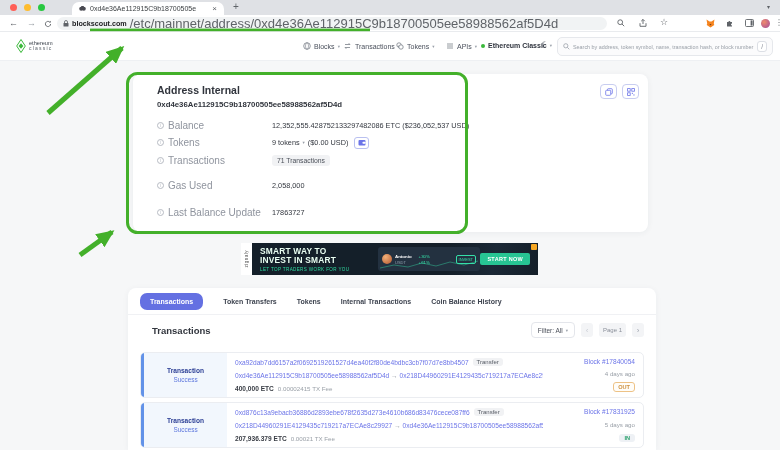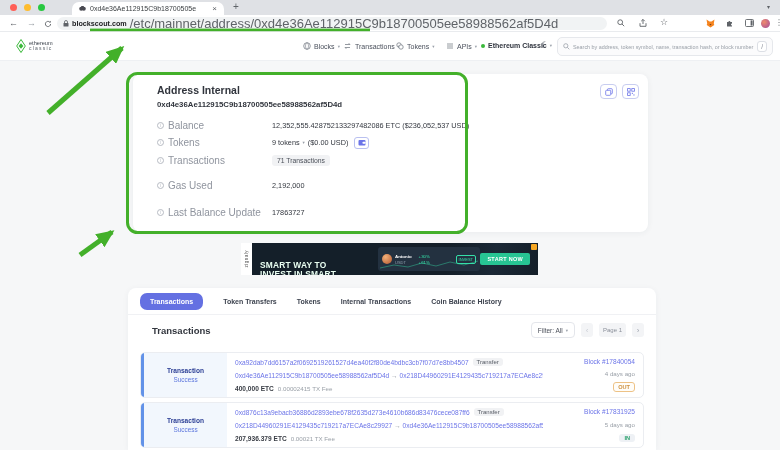--- a/index.html
+++ b/index.html
@@ -69,21 +69,21 @@
               align-items:center;justify-content:center;background:#fff;margin-left:3px}
   .card-btn{position:absolute;top:10px;width:17px;height:15px;border:1px solid #c8cdf0;border-radius:4px;
             display:flex;align-items:center;justify-content:center;background:#fff}
   .cb-copy{left:467px}.cb-qr{left:489px}
 
   
   .ad{position:absolute;left:241px;top:243px;width:297px;height:32px;background:#141f29;display:flex;overflow:hidden}
   .ad-mock{position:absolute;right:0;top:0;width:110px;height:32px;background:linear-gradient(100deg,#141f29 20%,#1b2836 60%,#141f29)}
   .ad-brand{position:relative;width:11px;background:#fff;display:flex;align-items:center;justify-content:center;flex:0 0 auto}
   .ad-brand span{writing-mode:vertical-rl;transform:rotate(180deg);font-size:4.5px;color:#5a5a5a;letter-spacing:.5px}
-  .ad-text{position:relative;margin:18px 0 0 8px}
+  .ad-text{position:relative;margin:4px 0 0 8px}
   .ad-h{font-size:8.4px;font-weight:bold;color:#eafff2;line-height:1.12;letter-spacing:.2px;white-space:nowrap}
   .ad-sub{font-size:4.6px;color:#2fd9a0;letter-spacing:.35px;margin-top:1.5px;white-space:nowrap}
   .trader{position:absolute;left:137px;top:4px;width:102px;height:24px;background:#233140;border-radius:3px;
           display:flex;align-items:center;gap:3px;padding:0 4px}
   .trader svg{position:absolute;left:0;bottom:1px}
   .av-ad{width:10px;height:10px;border-radius:50%;background:radial-gradient(circle at 35% 30%,#f2b179,#b3552e);flex:0 0 auto}
   .t-name{font-size:4.4px;color:#fff;font-weight:bold;white-space:nowrap}
   .t-pair{font-size:4px;color:#8fa0ae}
   .t-stat{font-size:4.4px;color:#35e0a8;text-align:right}
   .t-col{display:flex;flex-direction:column;gap:1px}
@@ -306,21 +306,21 @@
       <span class="addr-label">Transactions</span>
       <span class="addr-val">
           <span class="gbadge">71 Transactions</span>
         </span>
     </div>
 
 
     <div class="addr-row" style="top:106px">
       <i class="info-i">i</i>
       <span class="addr-label">Gas Used</span>
-      <span class="addr-val">2,192,000</span>
+      <span class="addr-val">2,058,000</span>
     </div>
 
     <div class="addr-row" style="top:133px">
       <i class="info-i">i</i>
       <span class="addr-label">Last Balance Update</span>
       <span class="addr-val">17863727</span>
     </div>
   </div>
 
   <div class="ad">

